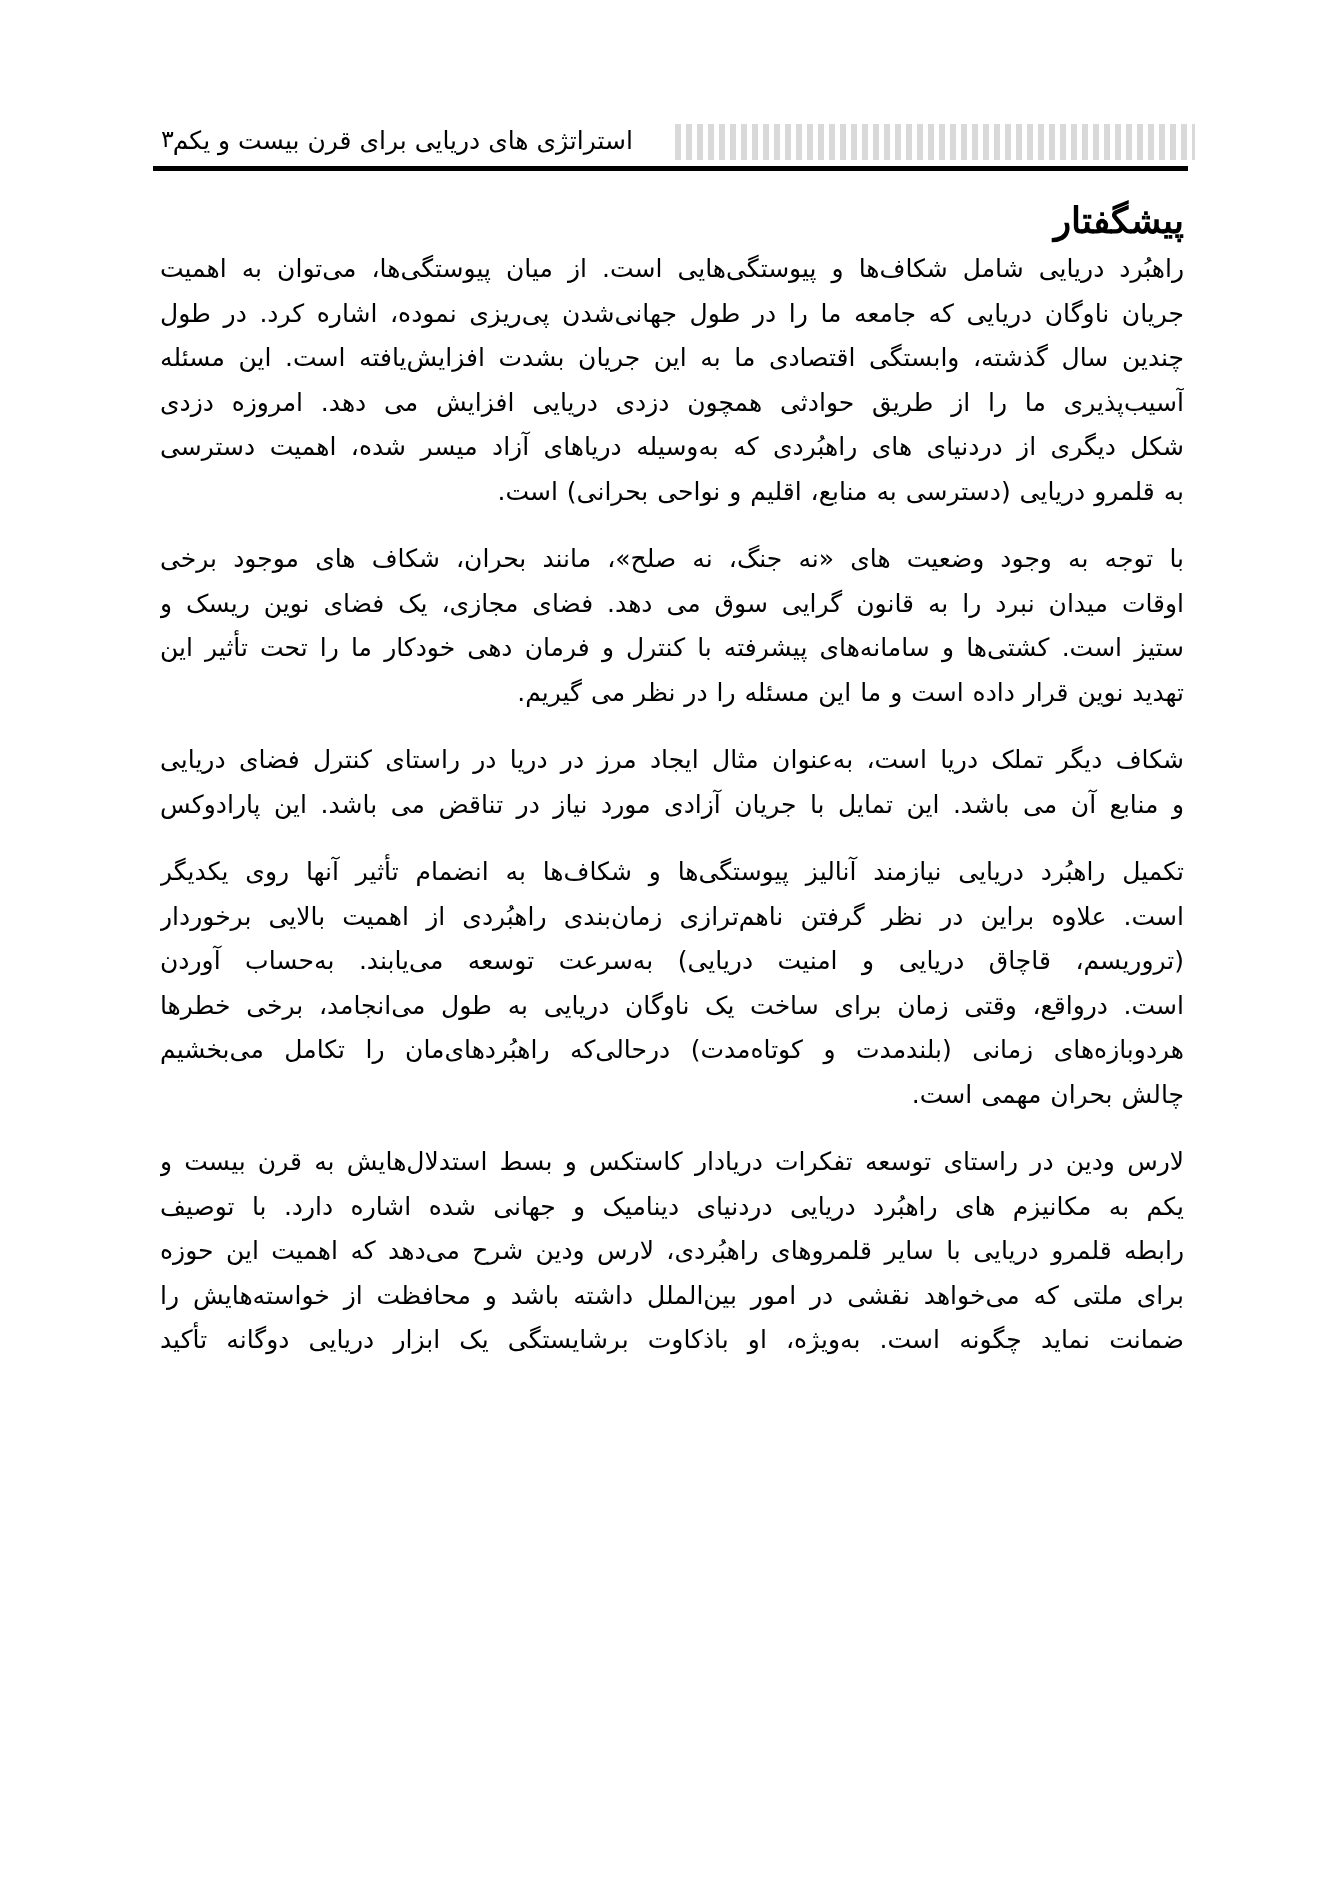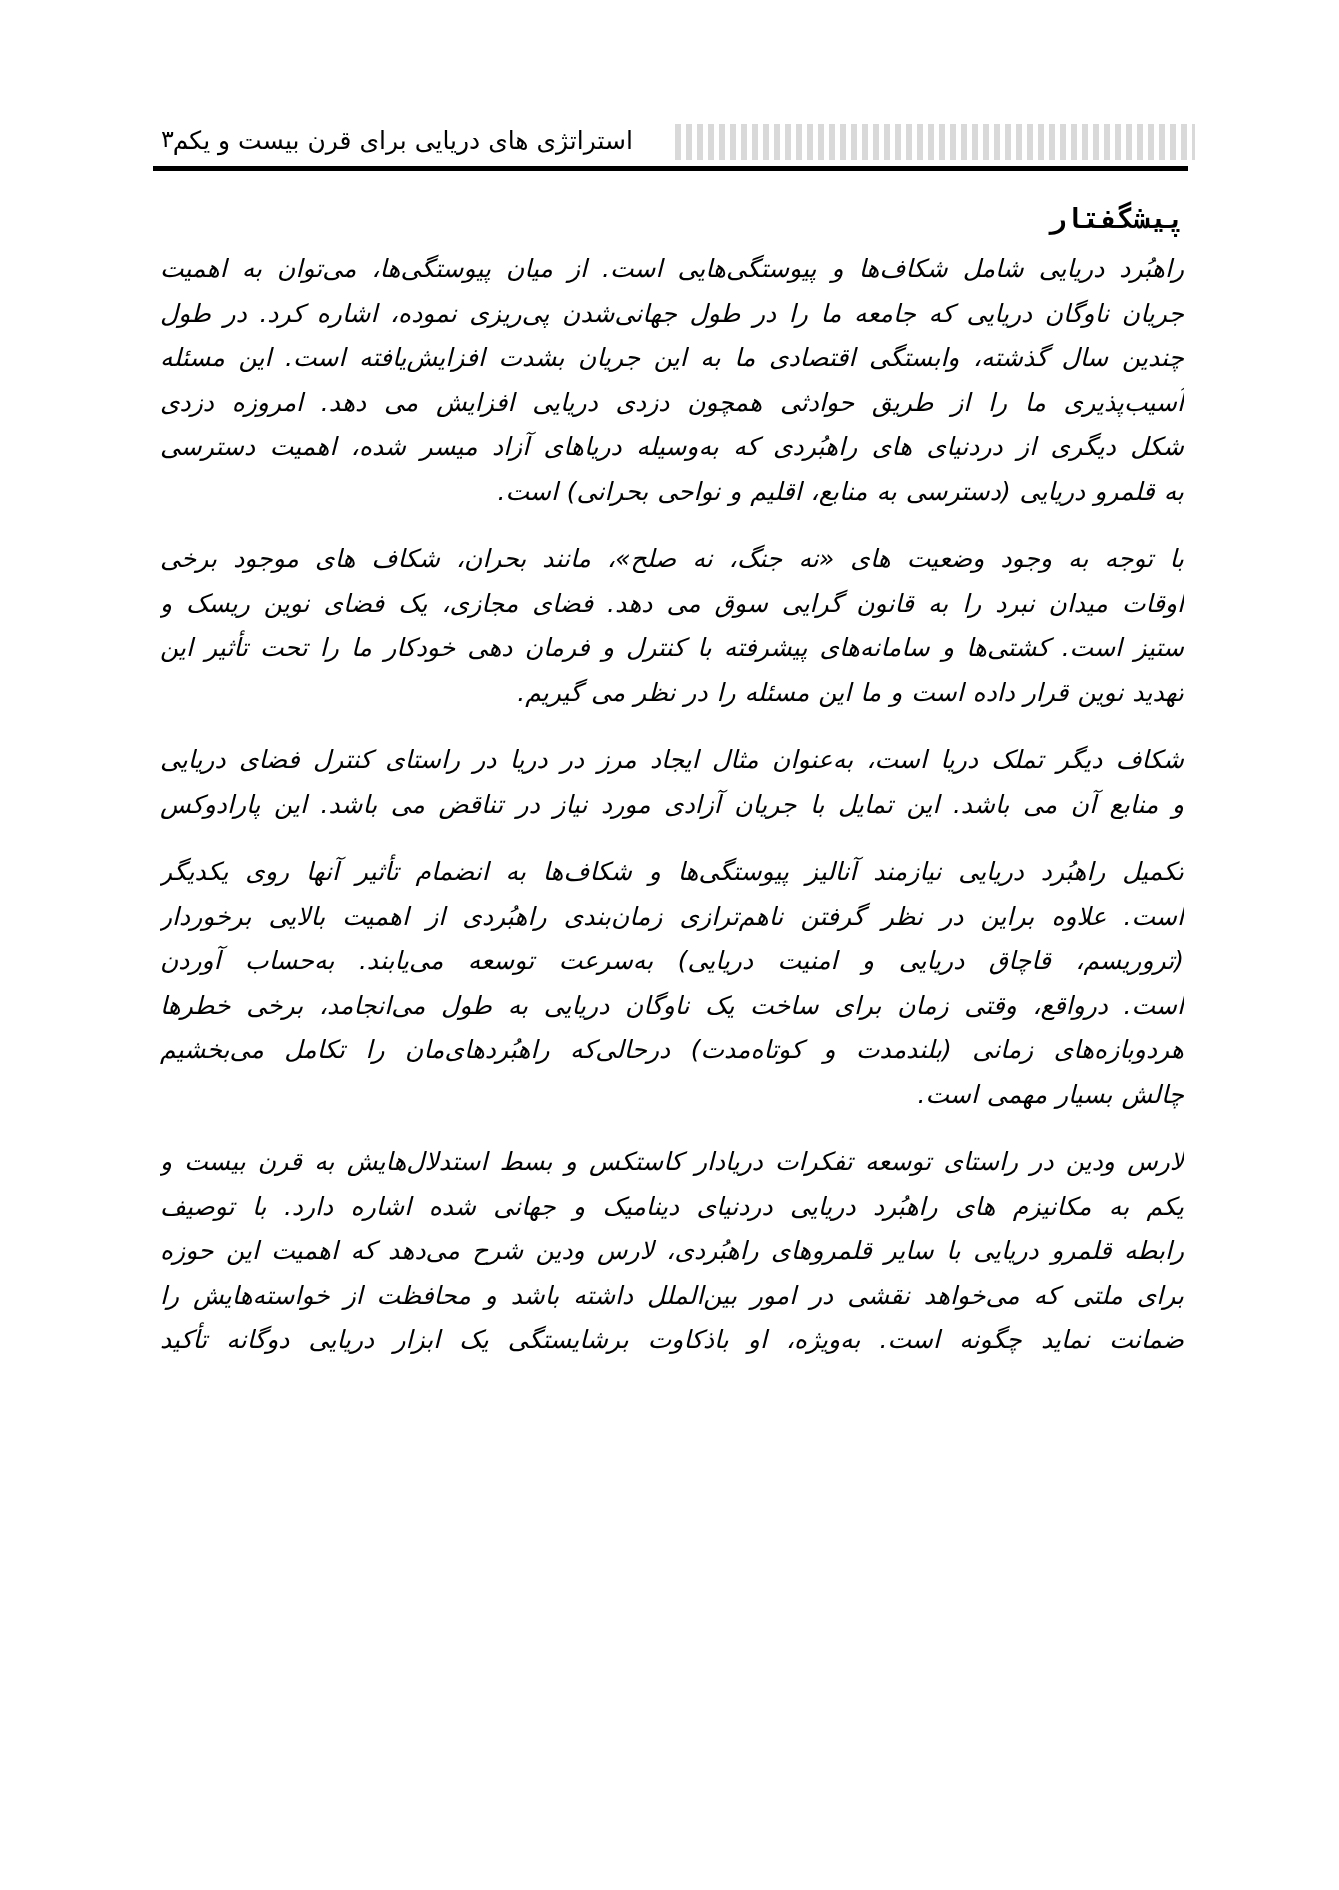--- a/index.html
+++ b/index.html
@@ -68,38 +68,37 @@
       top: 166px;
       width: 1035px;
       height: 5px;
       background: #000000;
     }
     
     .section-heading {
       position: absolute;
       right: 155px;
       top: 196px;
-      font-size: 28px;
+      font-size: 36px;
       font-weight: bold;
       line-height: 50px;
       margin: 0;
       white-space: nowrap;
-      font-family: Liberation Mono, monospace;
+      font-family: Liberation Sans, sans-serif;
     }
     
     .body-text {
       position: absolute;
       left: 157px;
       top: 247px;
       width: 1027px;
       direction: rtl;
     }
     .paragraph {
       margin: 0 0 23px 3px;
-      font-style: italic;
     }
     .line {
       display: block;
       height: 44.5px;
       line-height: 44.5px;
       font-size: 25px;
       text-align: justify;
       text-align-last: justify;
       white-space: nowrap;
       overflow: hidden;
@@ -146,21 +145,21 @@
       <span class="line">شکاف دیگر تملک دریا است، به‌عنوان مثال ایجاد مرز در دریا در راستای کنترل فضای دریایی</span>
       <span class="line">و منابع آن می باشد. این تمایل با جریان آزادی مورد نیاز در تناقض می باشد. این پارادوکس</span>
     </p>
 
     <p class="paragraph">
       <span class="line">تکمیل راهبُرد دریایی نیازمند آنالیز پیوستگی‌ها و شکاف‌ها به انضمام تأثیر آنها روی یکدیگر</span>
       <span class="line">است. علاوه براین در نظر گرفتن ناهم‌ترازی زمان‌بندی راهبُردی از اهمیت بالایی برخوردار</span>
       <span class="line">(تروریسم، قاچاق دریایی و امنیت دریایی) به‌سرعت توسعه می‌یابند. به‌حساب آوردن</span>
       <span class="line">است. درواقع، وقتی زمان برای ساخت یک ناوگان دریایی به طول می‌انجامد، برخی خطرها</span>
       <span class="line">هردوبازه‌های زمانی (بلندمدت و کوتاه‌مدت) درحالی‌که راهبُردهای‌مان را تکامل می‌بخشیم</span>
-      <span class="line last">چالش بسیار مهمی است.</span>
+      <span class="line last">چالش بحران مهمی است.</span>
     </p>
 
     <p class="paragraph">
       <span class="line">لارس ودین در راستای توسعه تفکرات دریادار کاستکس و بسط استدلال‌هایش به قرن بیست و</span>
       <span class="line">یکم به مکانیزم های راهبُرد دریایی دردنیای دینامیک و جهانی شده اشاره دارد. با توصیف</span>
       <span class="line">رابطه قلمرو دریایی با سایر قلمروهای راهبُردی، لارس ودین شرح می‌دهد که اهمیت این حوزه</span>
       <span class="line">برای ملتی که می‌خواهد نقشی در امور بین‌الملل داشته باشد و محافظت از خواسته‌هایش را</span>
       <span class="line">ضمانت نماید چگونه است. به‌ویژه، او باذکاوت برشایستگی یک ابزار دریایی دوگانه تأکید</span>
     </p>
 

